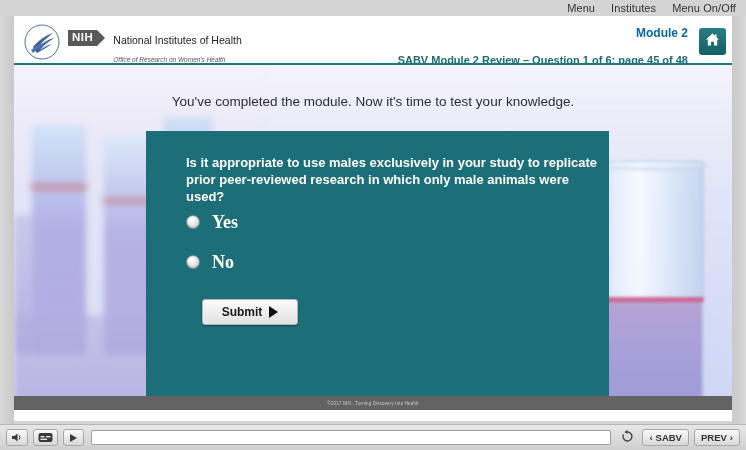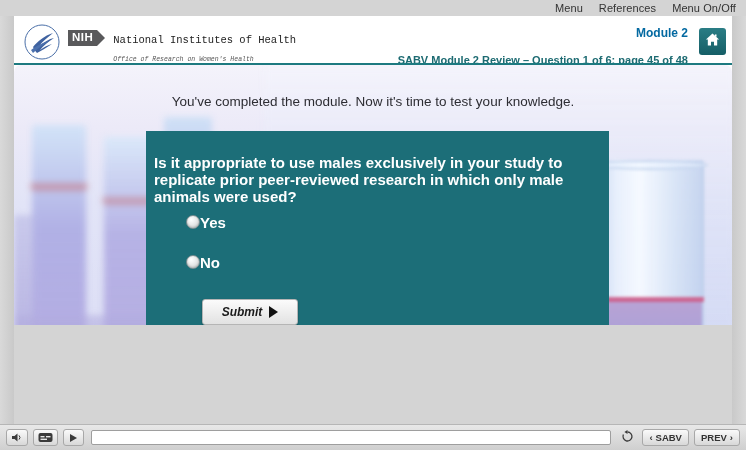--- a/index.html
+++ b/index.html
@@ -29,21 +29,21 @@
     font-size: 11px; color: #333;
     letter-spacing: .1px;
     cursor: pointer;
     white-space: nowrap;
   }
 
   
   .stage {
     position: absolute;
     left: 14px; top: 16px;
-    width: 718px; height: 309px;
+    width: 718px; height: 405px;
     background: #ffffff;
     overflow: hidden;
   }
 
   
   .header {
     position: absolute; left: 0; top: 0;
     width: 718px; height: 49px;
     background: #ffffff;
   }
@@ -68,21 +68,21 @@
     display: flex; align-items: center;
   }
   .nih-badge::after {
     content: "";
     position: absolute; right: -8px; top: 0;
     width: 0; height: 0;
     border-top: 8px solid transparent;
     border-bottom: 8px solid transparent;
     border-left: 8px solid #59595b;
   }
-  .nih-text { margin-left: 16px; font-family: Liberation Mono, monospace; }
+  .nih-text { margin-left: 16px; }
   .nih-title {
     font-size: 10.5px; color: #222;
     line-height: 11px;
     white-space: nowrap;
   }
   .nih-sub {
     font-size: 6.5px; color: #555;
     font-style: italic;
     line-height: 10px;
     white-space: nowrap;
@@ -117,21 +117,20 @@
     width: 718px; height: 2px;
     background: #1d7a80;
   }
 
   
   .slide-body {
     position: absolute; left: 0; top: 49px;
     width: 718px; height: 345px;
     background: linear-gradient(180deg, #f4f3fb 0%, #eceaf8 18%, #e2e4f7 40%, #dadcf5 100%);
     overflow: hidden;
-    border-radius: 7px;
   }
   
   .lab {
     position: absolute; left: 0; top: 0;
     width: 718px; height: 345px;
     filter: blur(3px);
   }
   .tube {
     position: absolute;
     border-radius: 3px 3px 6px 6px;
@@ -185,24 +184,24 @@
     color: #2d2d33;
   }
 
   
   .qpanel {
     position: absolute; left: 132px; top: 66px;
     width: 463px; height: 295px;
     background: #1c6e78;
   }
   .qtext {
-    position: absolute; left: 8px; top: 23px;
+    position: absolute; left: 40px; top: 23px;
     width: 424px;
     color: #ffffff;
-    font-size: 15px;
+    font-size: 13px;
     font-weight: bold;
     line-height: 17px;
   }
   .options {
     position: absolute; left: 40px; top: 80px;
   }
   .opt {
     display: flex; align-items: center;
     height: 22px;
     margin-bottom: 18px;
@@ -210,35 +209,36 @@
   }
   .radio {
     width: 14px; height: 14px;
     border-radius: 50%;
     background: radial-gradient(circle at 35% 30%, #ffffff 0%, #e3e3e3 60%, #c9c9c9 100%);
     border: 1px solid #7d8f92;
     box-shadow: inset 0 -1px 2px rgba(0,0,0,.18);
     flex: none;
   }
   .opt-label {
+    margin-left: 12px;
     color: #ffffff;
-    font-size: 15px;
+    font-size: 18px;
     font-weight: bold;
+    font-family: Liberation Serif, serif;
   }
   .submit-btn {
     position: absolute; left: 56px; top: 168px;
     width: 96px; height: 26px;
     background: linear-gradient(#fbfbfb, #e2e2e2);
     border: 1px solid #b5b5b5;
     border-radius: 3px;
     box-shadow: 0 1px 2px rgba(0,0,0,.35);
     display: flex; align-items: center; justify-content: center;
     gap: 7px;
     cursor: pointer;
-    font-style: italic;
   }
   .submit-label {
     font-size: 12px; font-weight: bold; color: #1a1a1a;
   }
   .submit-tri {
     width: 0; height: 0;
     border-top: 6px solid transparent;
     border-bottom: 6px solid transparent;
     border-left: 9px solid #111;
   }
@@ -314,21 +314,21 @@
   .side-edge-l { left: 0; }
   .side-edge-r { right: 0; background: linear-gradient(90deg,#c9c9c9,#d9d9d9); }
 </style>
 </head>
 <body>
 
 <div class="player">
 
   <div class="menubar">
     <span class="mitem">Menu</span>
-    <span class="mitem">References</span>
+    <span class="mitem">Institutes</span>
     <span class="mitem">Menu On/Off</span>
   </div>
 
   <div class="side-edge-l"></div>
   <div class="side-edge-r"></div>
 
   <div class="stage">
 
     <div class="header">
 

